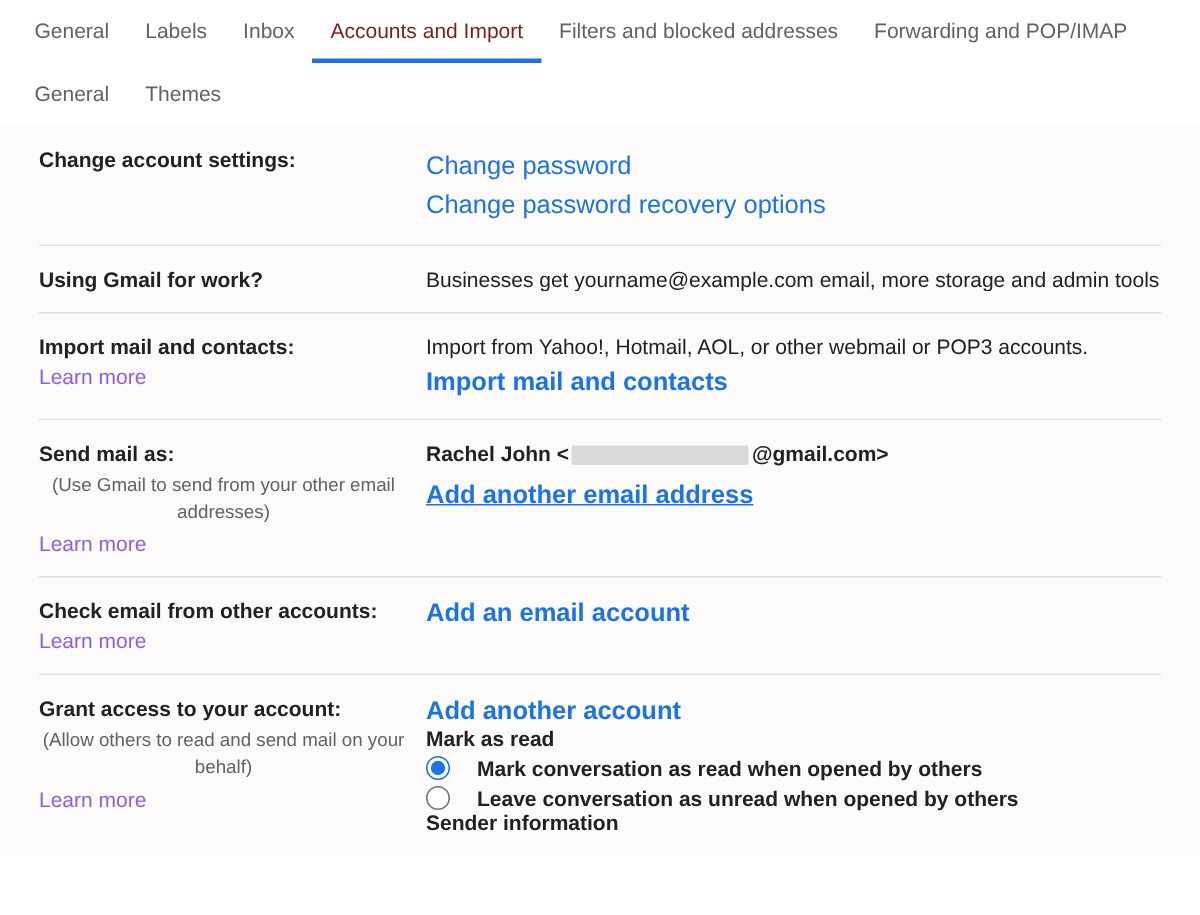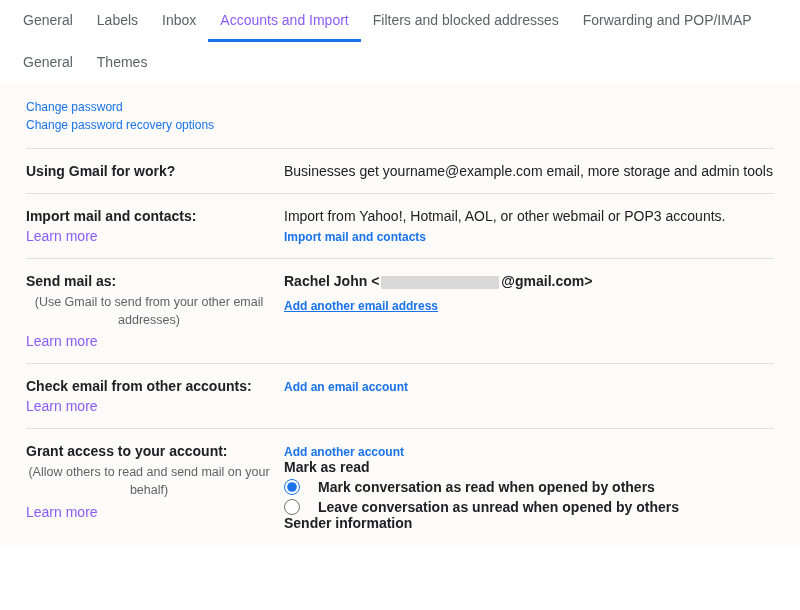--- a/index.html
+++ b/index.html
@@ -19,21 +19,21 @@
       gap: 0;
     }
     .tab {
       padding: 12px 12px 14px 12px;
       color: #5f6368;
       cursor: pointer;
       font-size: 14px;
       white-space: nowrap;
     }
     .tab.active {
-      color: #8b5cf6;
+      color: #7f1d1d;
       font-weight: 500;
       border-bottom: 3px solid #1a73e8;
       padding-bottom: 11px;
     }
     .content {
       padding: 0 26px;
       background: rgba(250, 248, 244, 0.55);
     }
     .section {
       display: flex;
@@ -58,21 +58,21 @@
       margin-top: 4px;
       text-align: center;
     }
     .section-content {
       flex: 1;
       min-width: 0;
     }
     .link {
       color: #1a73e8;
       cursor: pointer;
-      font-size: 12px;
+      font-size: 17px;
     }
     .link-block { display: block; line-height: 1.5; }
     .link-bold { font-weight: 700; }
     .link-under { text-decoration: underline; }
     .learn-more {
       color: #8b5cf6;
       cursor: pointer;
       font-size: 14px;
       margin-top: 4px;
       display: block;
@@ -125,20 +125,23 @@
   <div class="tab">Forwarding and POP/IMAP</div>
 </div>
 <div class="tabs">
   <div class="tab">General</div>
   <div class="tab">Themes</div>
 </div>
 
 <div class="content">
 
   <div class="section">
+    <div class="section-label">
+      <span class="title">Change account settings:</span>
+    </div>
     <div class="section-content">
       <span class="link link-block">Change password</span>
       <span class="link link-block">Change password recovery options</span>
     </div>
   </div>
 
   <div class="section">
     <div class="section-label">
       <span class="title">Using Gmail for work?</span>
     </div>

